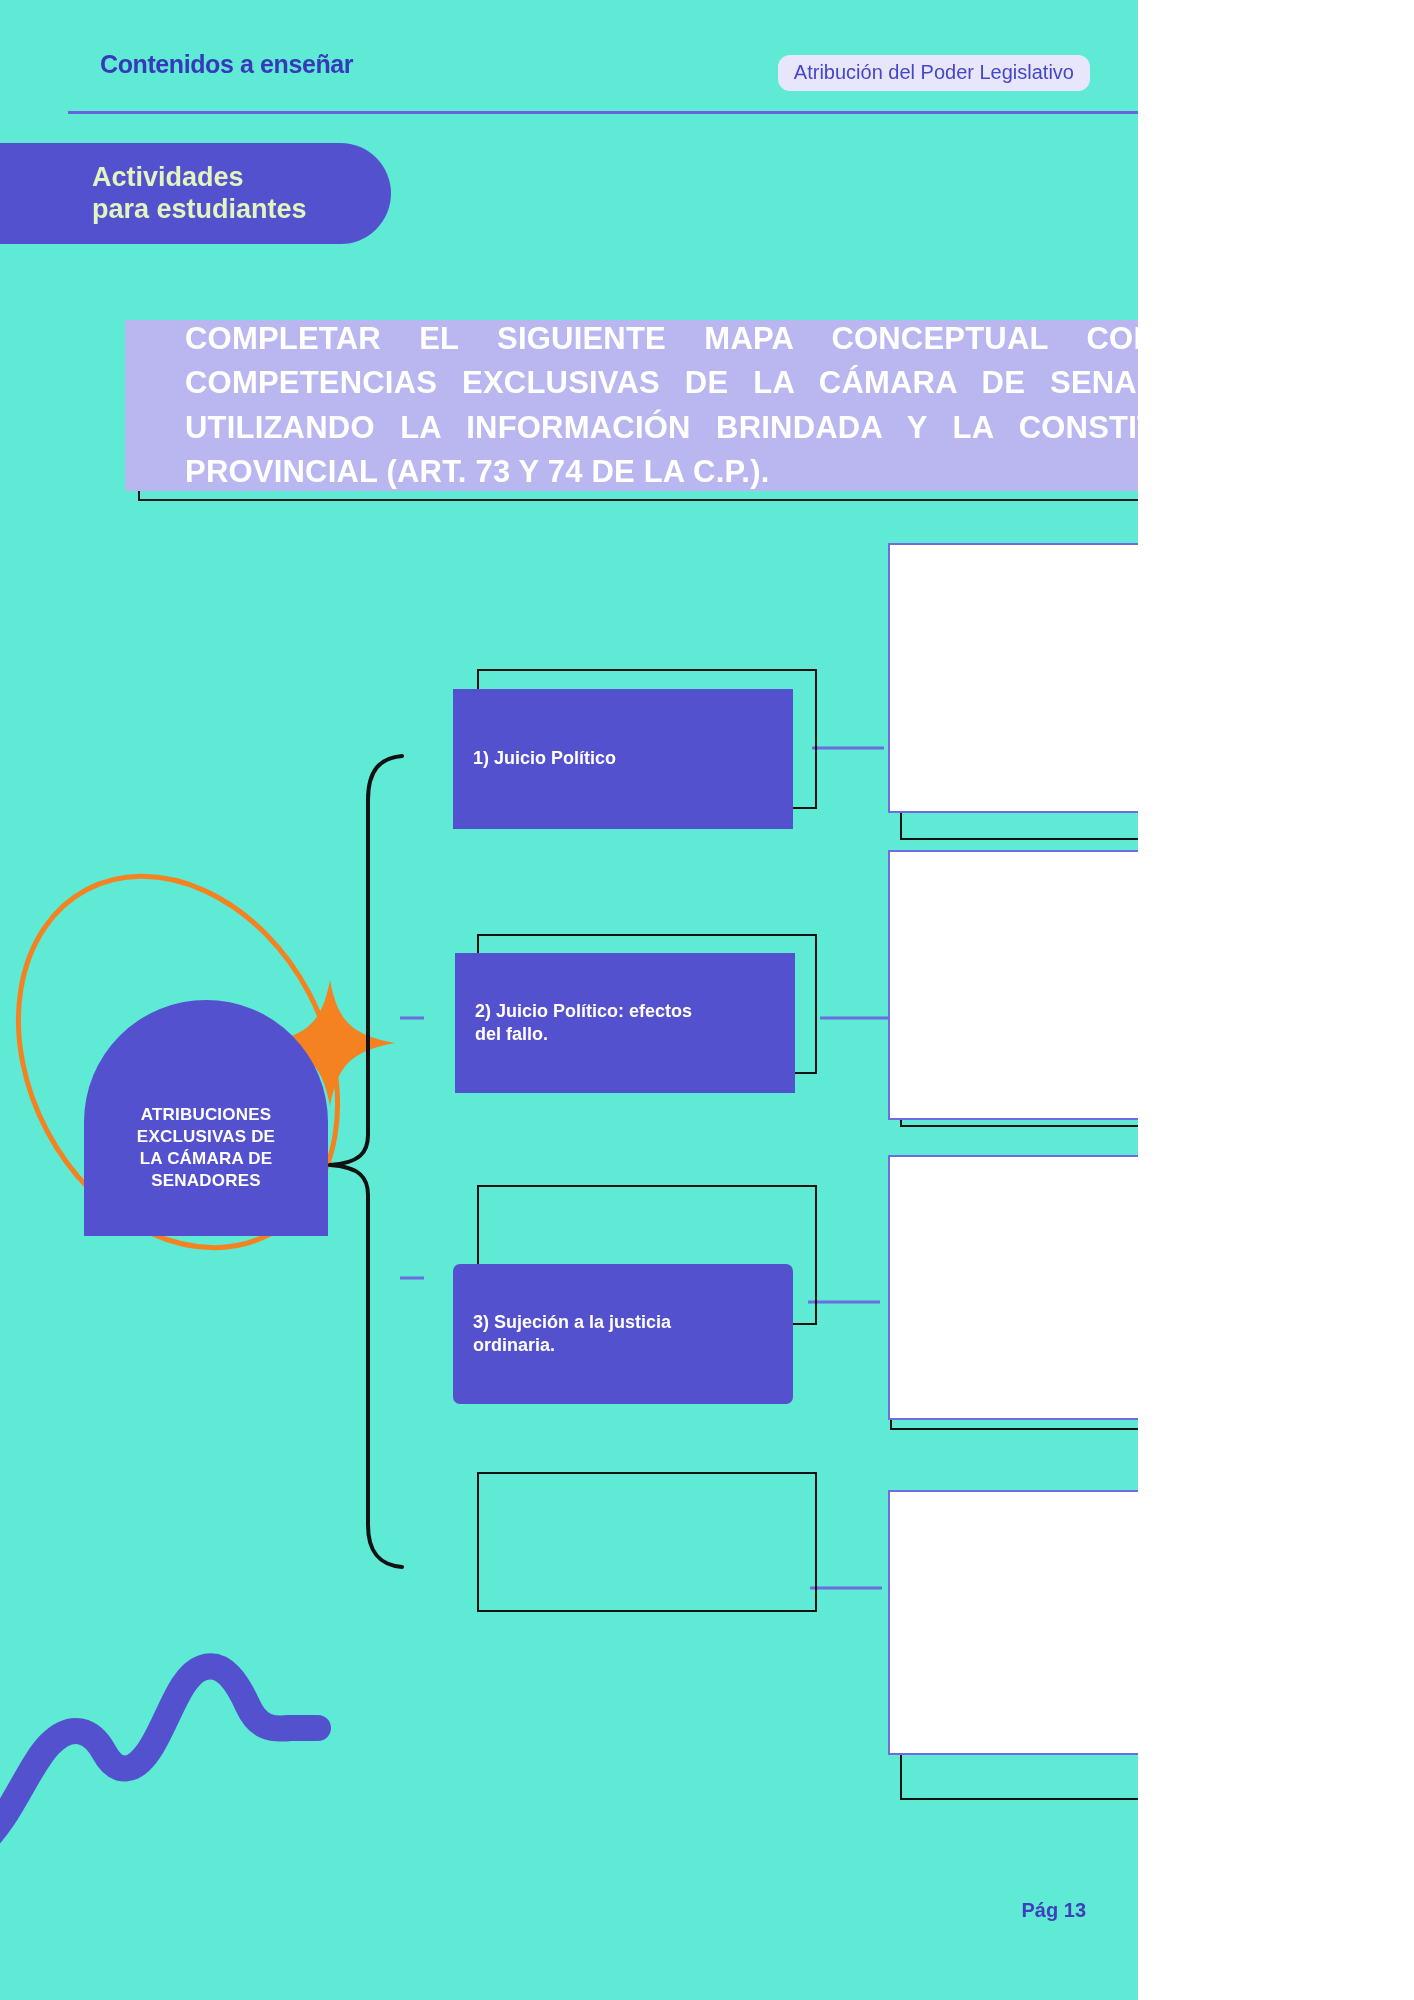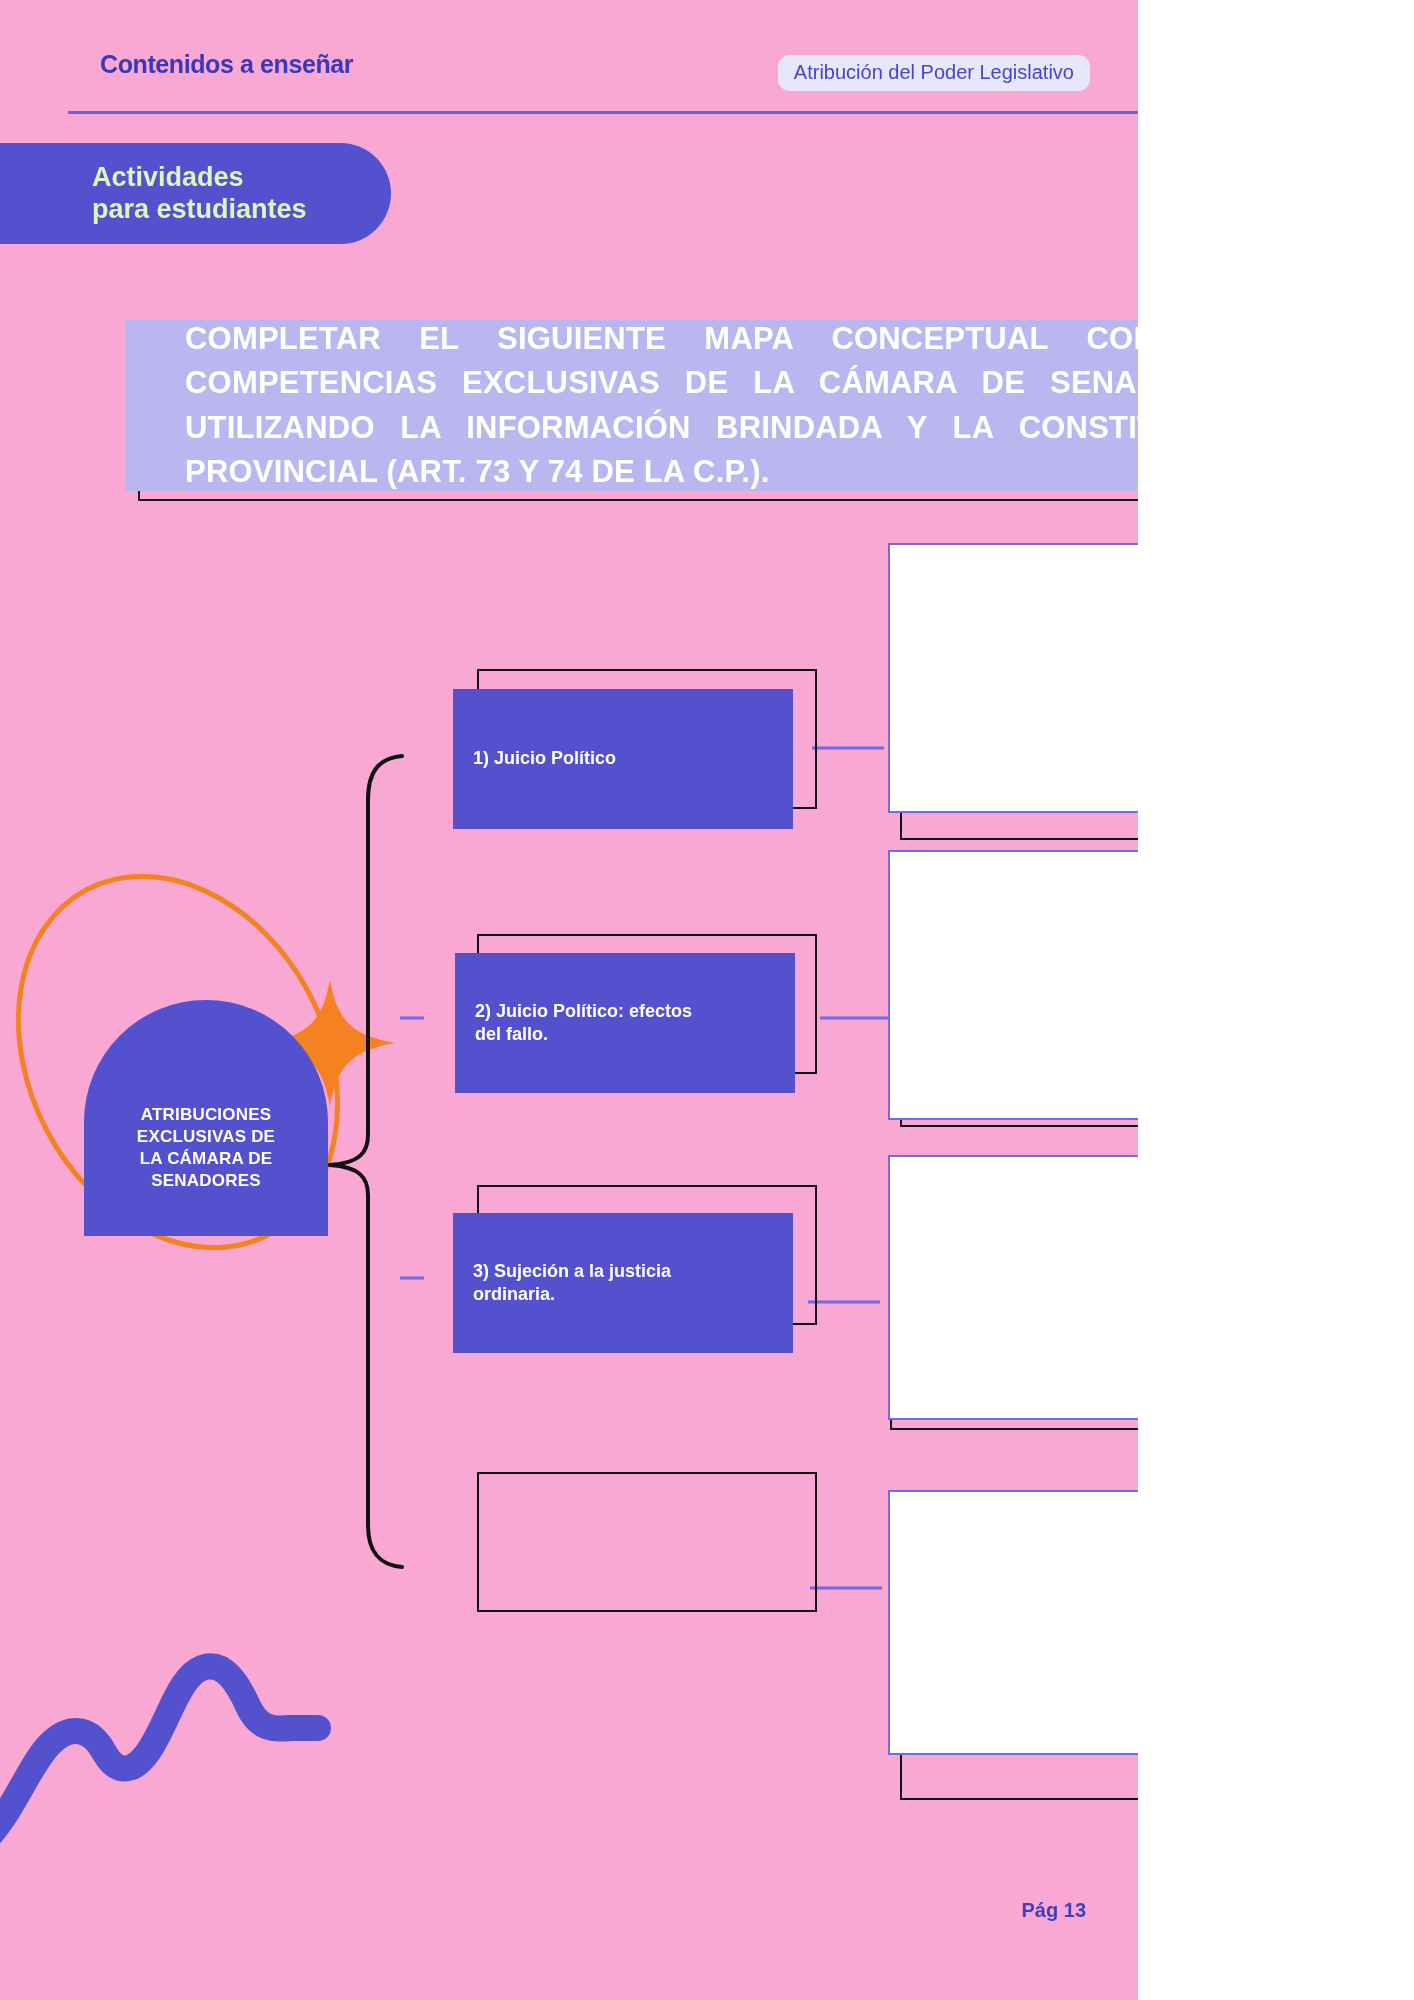--- a/index.html
+++ b/index.html
@@ -8,21 +8,21 @@
     background: #ffffff;
   }
   body {
     font-family: "Liberation Sans", sans-serif;
     -webkit-font-smoothing: antialiased;
   }
   #page {
     position: relative;
     width: 1138px;
     height: 2000px;
-    background: #f9a8d4;
+    background: #5eead4;
     overflow: hidden;
   }
 
   
   #header-title {
     position: absolute;
     left: 100px;
     top: 50px;
     font-size: 25px;
     font-weight: bold;
@@ -246,21 +246,21 @@
     <div class="node-label">1)  Juicio Político</div>
   </div>
 
   <div class="node-shadow" style="left:477px; top:934px; width:340px; height:140px;"></div>
   <div class="node-box" style="left:455px; top:953px; width:340px; height:140px;align-items:center;">
     <div class="node-label">2) Juicio Político: efectos
 del fallo.</div>
   </div>
 
   <div class="node-shadow" style="left:477px; top:1185px; width:340px; height:140px;"></div>
-  <div class="node-box" style="left:453px; top:1213px; width:340px; height:140px;">
+  <div class="node-box" style="left:453px; top:1264px; width:340px; height:140px;border-radius:7px;">
     <div class="node-label">3) Sujeción a la justicia
 ordinaria.</div>
   </div>
 
   <div class="node-shadow" style="left:477px; top:1472px; width:340px; height:140px;"></div>
 
   <div class="answer-shadow" style="left:900px; top:613px; width:424px; height:227px;"></div>
   <div class="answer-box" style="left:888px; top:543px; width:400px; height:270px;"></div>
 
   <div class="answer-shadow" style="left:900px; top:922px; width:424px; height:205px;"></div>

